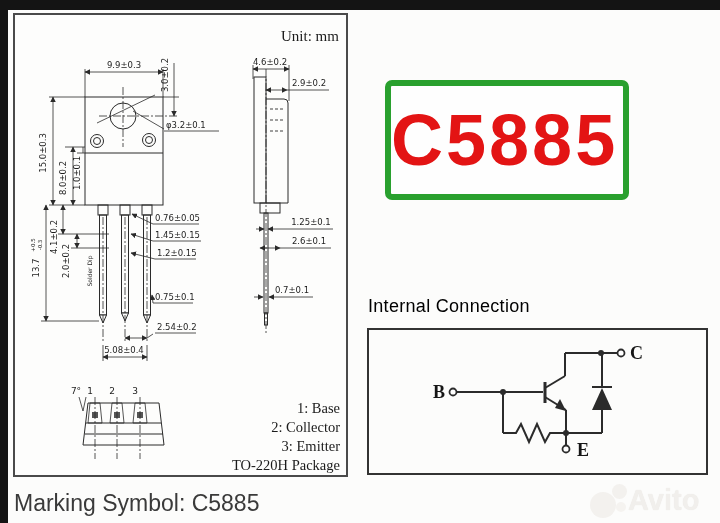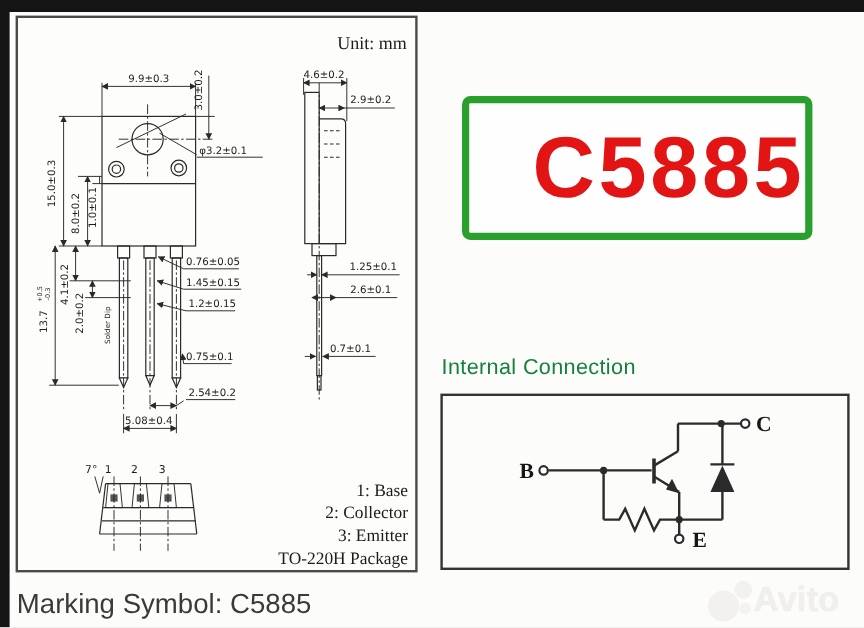--- a/index.html
+++ b/index.html
@@ -3,26 +3,26 @@
 <meta charset="utf-8">
 <style>
   html,body{margin:0;padding:0;background:#e8e8e8;}
   .stage{position:relative;width:720px;height:523px;background:#fcfcfb;overflow:hidden;
          font-family:"Liberation Sans",sans-serif;}
   .bar-top{position:absolute;left:0;top:0;width:720px;height:10px;background:#141414;}
   .bar-left{position:absolute;left:0;top:0;width:8px;height:523px;background:#141414;}
   .draw-box{position:absolute;left:13px;top:13px;width:335px;height:464px;
             border:2px solid #4a4a4a;box-sizing:border-box;background:#fdfdfc;}
   .draw-svg{position:absolute;left:13px;top:13px;}
-  .part-box{position:absolute;left:385px;top:80px;width:292px;height:120px;box-sizing:border-box;
+  .part-box{position:absolute;left:385px;top:80px;width:244px;height:120px;box-sizing:border-box;
             border:6px solid #29a02e;border-radius:7px;background:#fefefe;
-            display:flex;align-items:center;justify-content:flex-end;}
+            display:flex;align-items:center;justify-content:flex-start;}
   .part-text{font-weight:bold;font-size:72px;letter-spacing:3px;color:#e31414;
              font-family:"Liberation Sans",sans-serif;line-height:1;}
-  .ic-title{position:absolute;left:368px;top:296px;font-size:18px;color:#15803d;letter-spacing:0.3px;}
+  .ic-title{position:absolute;left:368px;top:296px;font-size:18px;color:#000000;letter-spacing:0.3px;}
   .ic-box{position:absolute;left:367px;top:328px;width:341px;height:147px;box-sizing:border-box;
           border:2px solid #333;}
   .ic-svg{position:absolute;left:367px;top:328px;}
   .marking{position:absolute;left:14px;top:490px;font-size:23px;color:#3a3a3a;}
   .watermark{position:absolute;left:588px;top:482px;width:128px;height:38px;}
   .wm-text{position:absolute;left:40px;top:2px;font-size:29px;font-weight:bold;color:#f1efec;
            text-shadow:0 0 1px #e7e5e2;}
   .wm-c1{position:absolute;left:2px;top:10px;width:26px;height:26px;border-radius:50%;background:#f3f1ee;}
   .wm-c2{position:absolute;left:24px;top:2px;width:15px;height:15px;border-radius:50%;background:#f3f1ee;}
   .wm-c3{position:absolute;left:28px;top:20px;width:10px;height:10px;border-radius:50%;background:#f5f3f0;}

